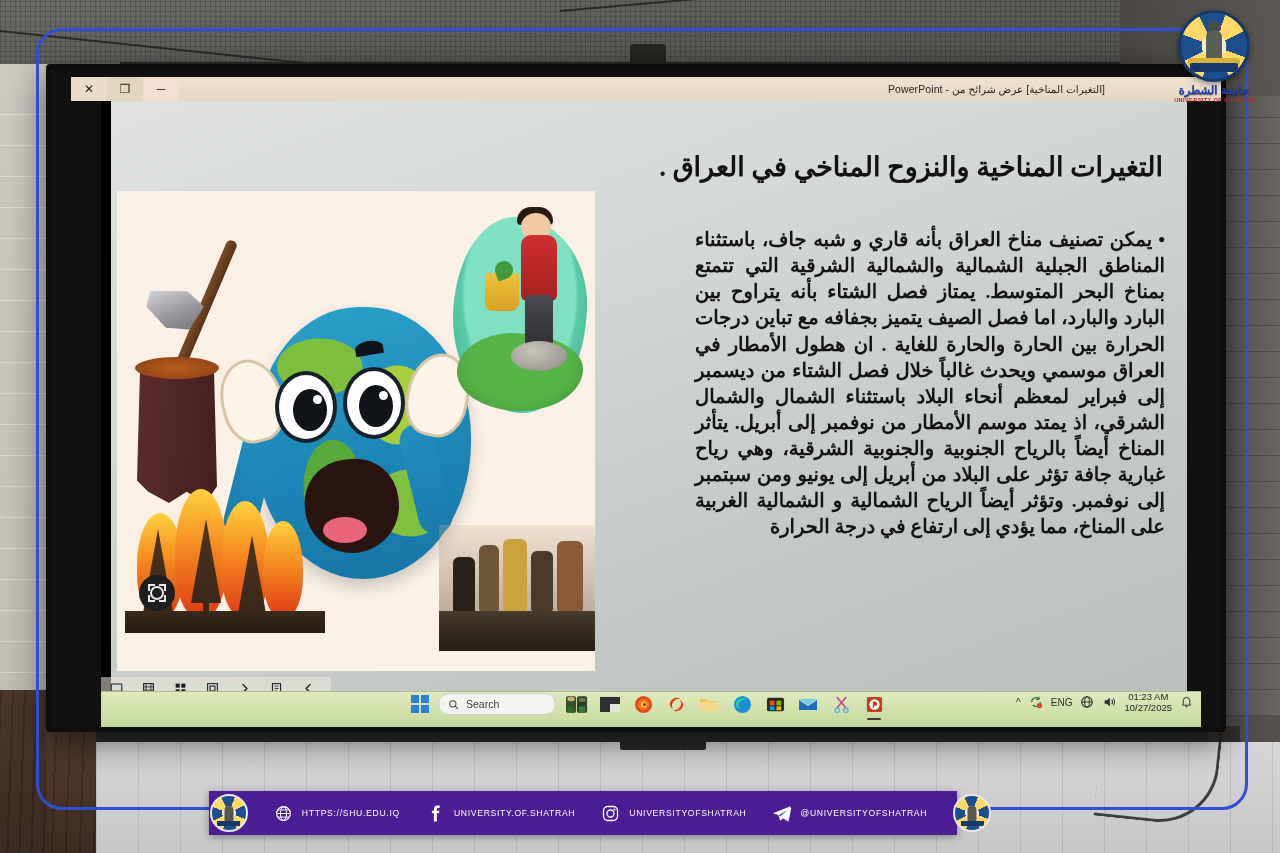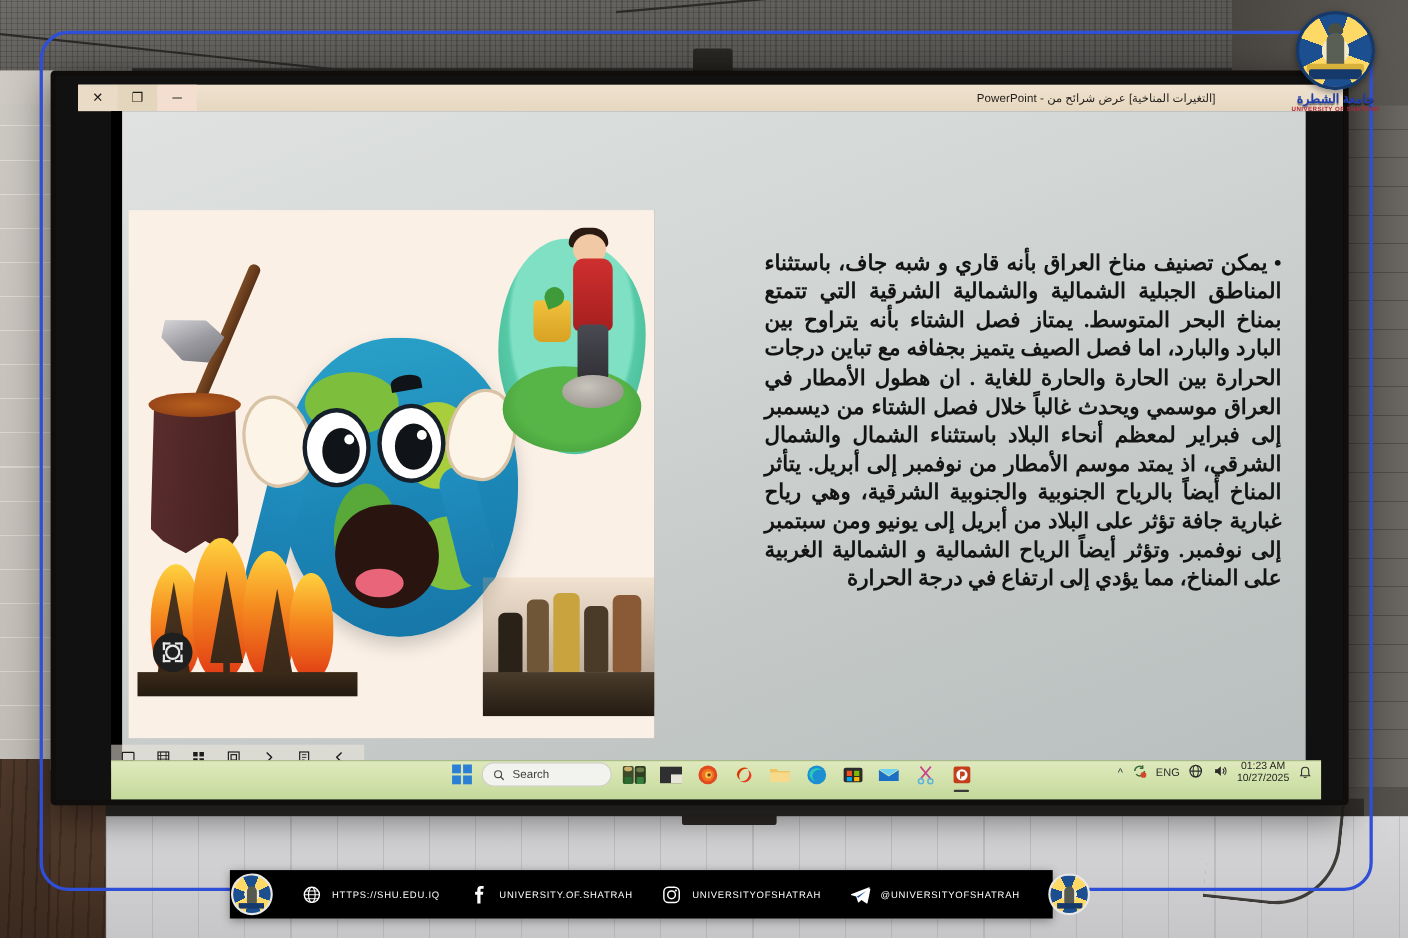--- a/index.html
+++ b/index.html
@@ -335,21 +335,21 @@
     background:#16396b; border-radius:2px; }
   .uni-seal .ribbon { position:absolute; left:10%; bottom:20%; width:80%; height:8px;
     background:#d8b13a; border-radius:3px; }
   .uni-name-ar { font-size:11.5px; font-weight:700; color:#1f3fb0; direction:rtl;
     text-shadow:0 1px 1px rgba(0,0,0,.45); margin-top:1px; letter-spacing:.3px; }
   .uni-name-en { font-size:5.6px; font-weight:700; color:#b2243a; letter-spacing:.4px; }
 
   
   .banner {
     position:absolute; left:209px; bottom:18px; width:748px; height:44px;
-    background:#000000; z-index:45;
+    background:#4c1d95; z-index:45;
     display:flex; align-items:center; justify-content:center; gap:26px;
     box-shadow:0 2px 8px rgba(0,0,0,.35);
     padding-left:35px;
   }
   .banner-seal {
     width:38px; height:38px; border-radius:50%;
     background:
       radial-gradient(circle at 50% 50%, #f4e9c8 0 28%, transparent 29%),
       conic-gradient(from 200deg,#ffd966 0 12%,#1c4f8f 12% 25%,#ffd966 25% 37%,#1c4f8f 37% 50%,#ffd966 50% 62%,#1c4f8f 62% 75%,#ffd966 75% 87%,#1c4f8f 87% 100%);
     border:2px solid #e8e8e8; position:relative; overflow:hidden; flex:0 0 auto;
@@ -392,20 +392,21 @@
     <div class="titlebar">
       <div class="wbtn close">✕</div>
       <div class="wbtn restore">❐</div>
       <div class="wbtn min">─</div>
       <div class="titlebar-title">[التغيرات المناخية] عرض شرائح من - PowerPoint</div>
     </div>
 
     <div class="slidewrap">
       <div class="slide">
 
+        <h1 class="slide-title">التغيرات المناخية  والنزوح المناخي  في العراق .</h1>
 
         <div class="slide-body">
           <span class="bullet">•</span><span>يمكن تصنيف مناخ العراق بأنه قاري و شبه جاف، باستثناء المناطق الجبلية الشمالية والشمالية الشرقية التي تتمتع بمناخ البحر المتوسط. يمتاز فصل الشتاء بأنه يتراوح بين البارد والبارد، اما فصل الصيف يتميز بجفافه مع تباين درجات الحرارة بين الحارة والحارة للغاية . ان هطول الأمطار في العراق موسمي ويحدث غالباً خلال فصل الشتاء من ديسمبر إلى فبراير لمعظم أنحاء البلاد باستثناء الشمال والشمال الشرقي، اذ يمتد موسم الأمطار من نوفمبر إلى أبريل. يتأثر المناخ أيضاً بالرياح الجنوبية والجنوبية الشرقية، وهي رياح غبارية جافة تؤثر على البلاد من أبريل إلى يونيو ومن سبتمبر إلى نوفمبر. وتؤثر أيضاً الرياح الشمالية و الشمالية الغربية على المناخ، مما يؤدي إلى ارتفاع في درجة الحرارة</span>
         </div>
 
         <div class="illus">
           <div class="canvas"></div>
 
           <div class="axe-handle"></div>
           <div class="axe-head"></div>

